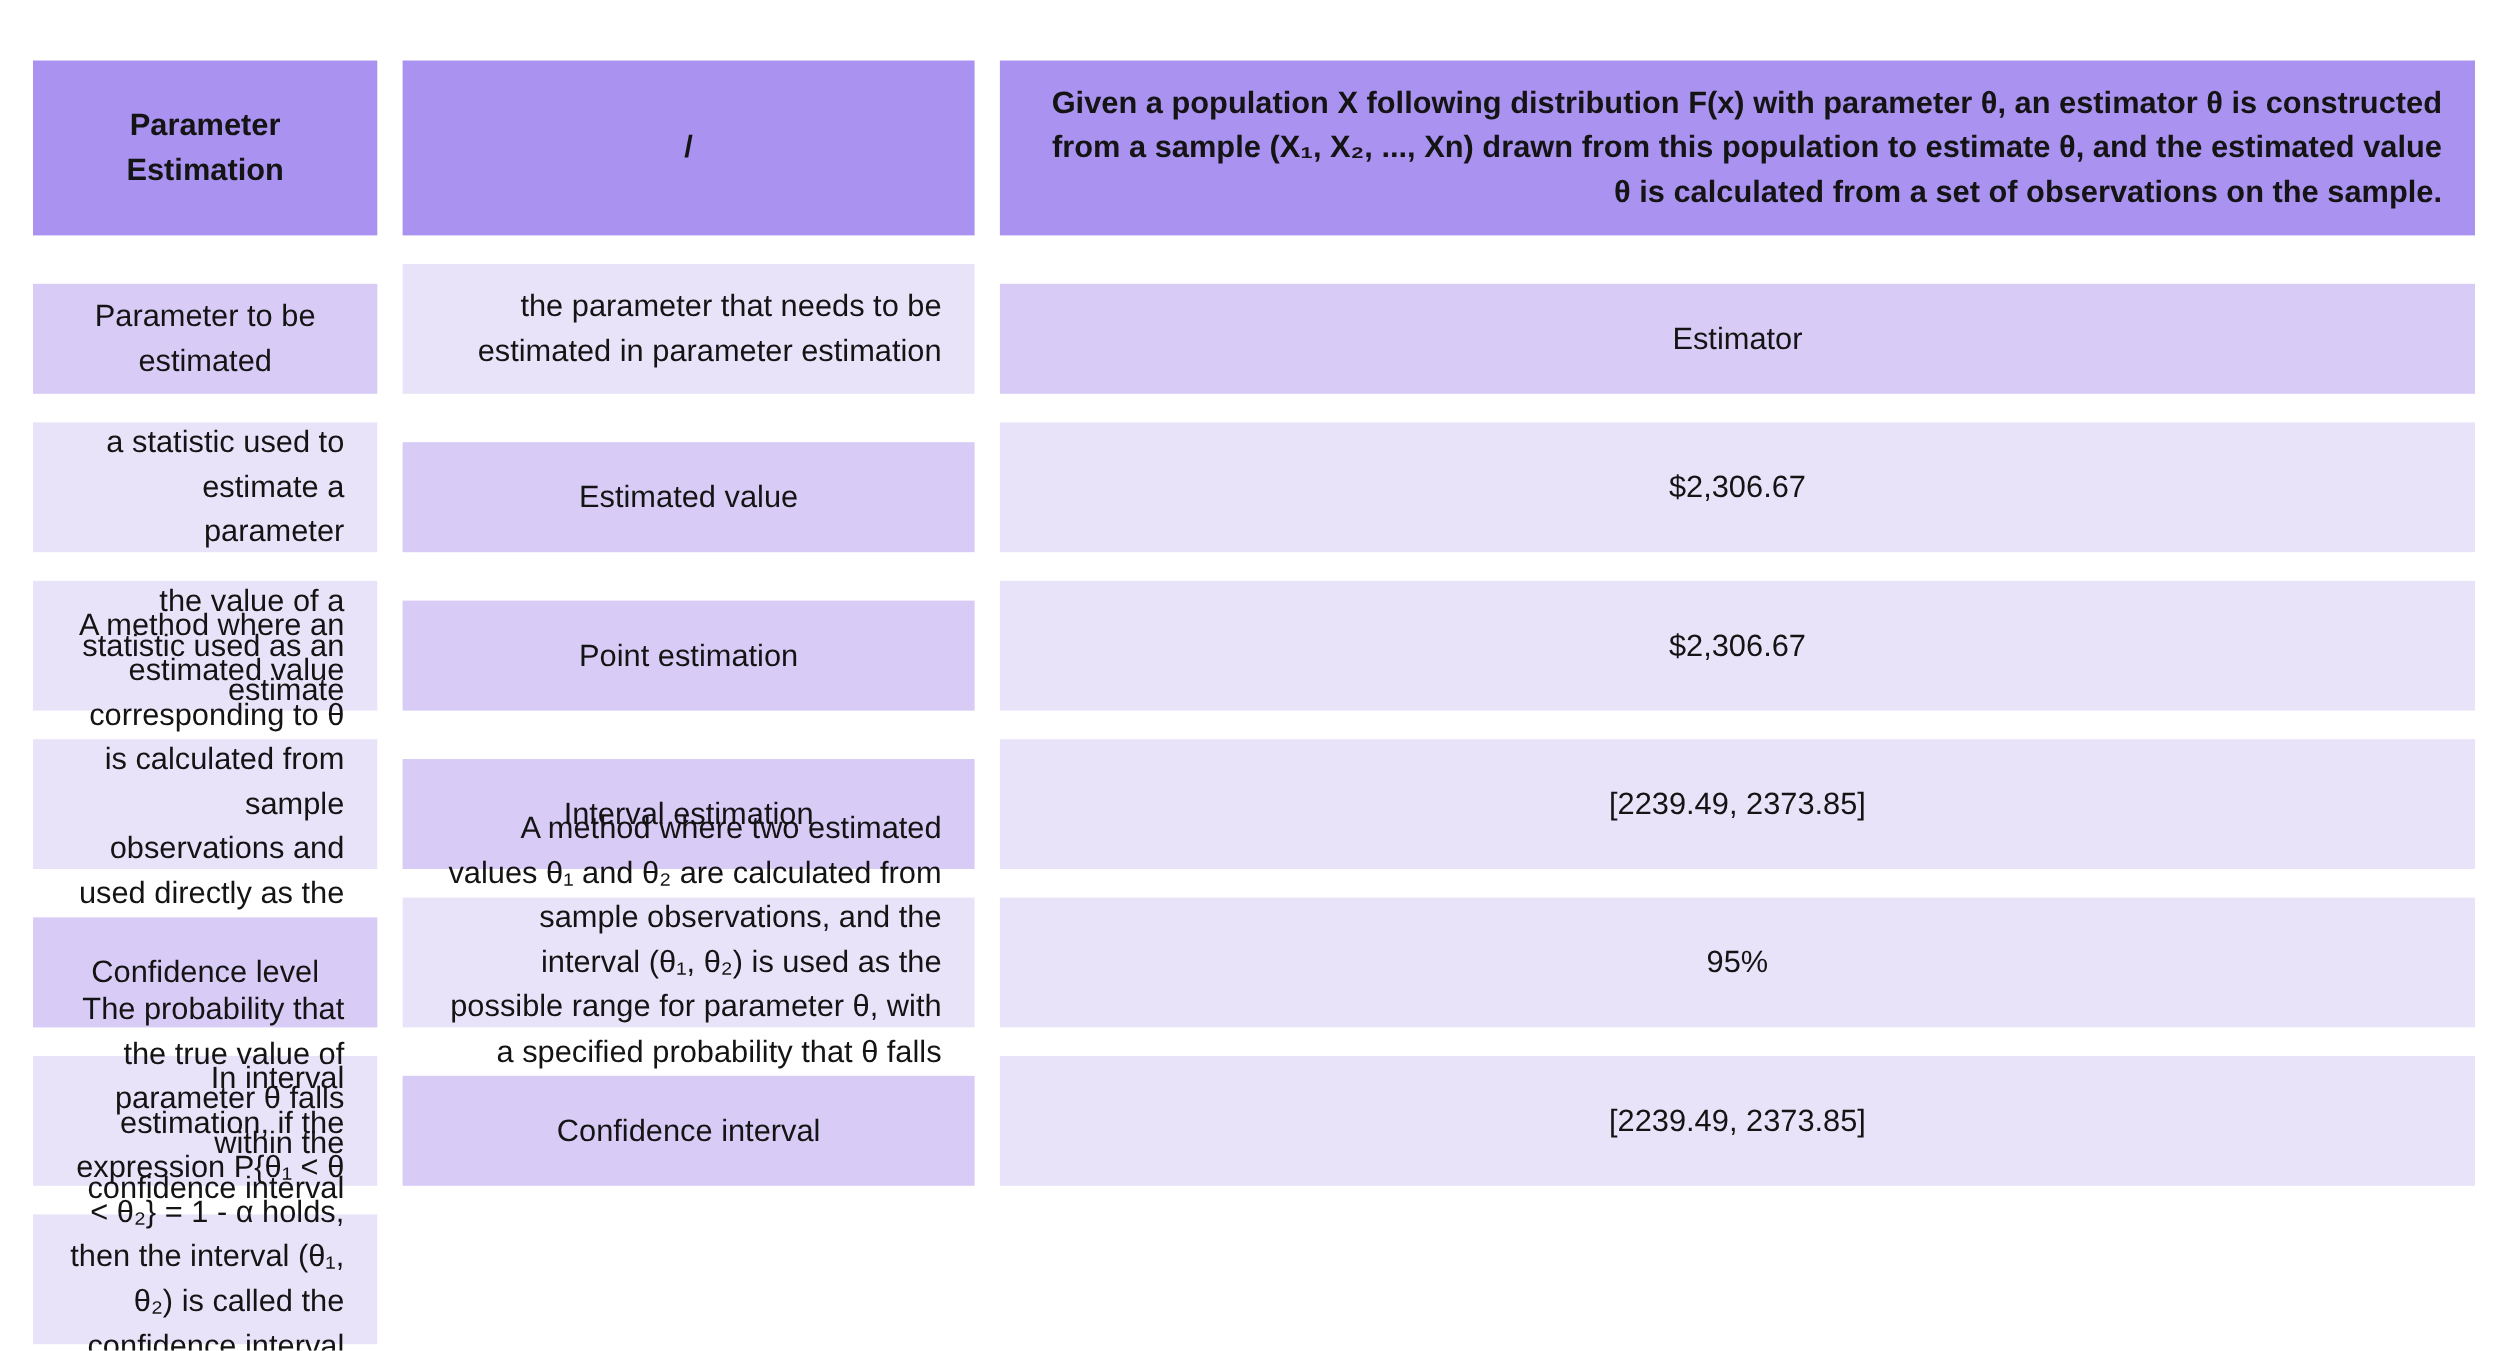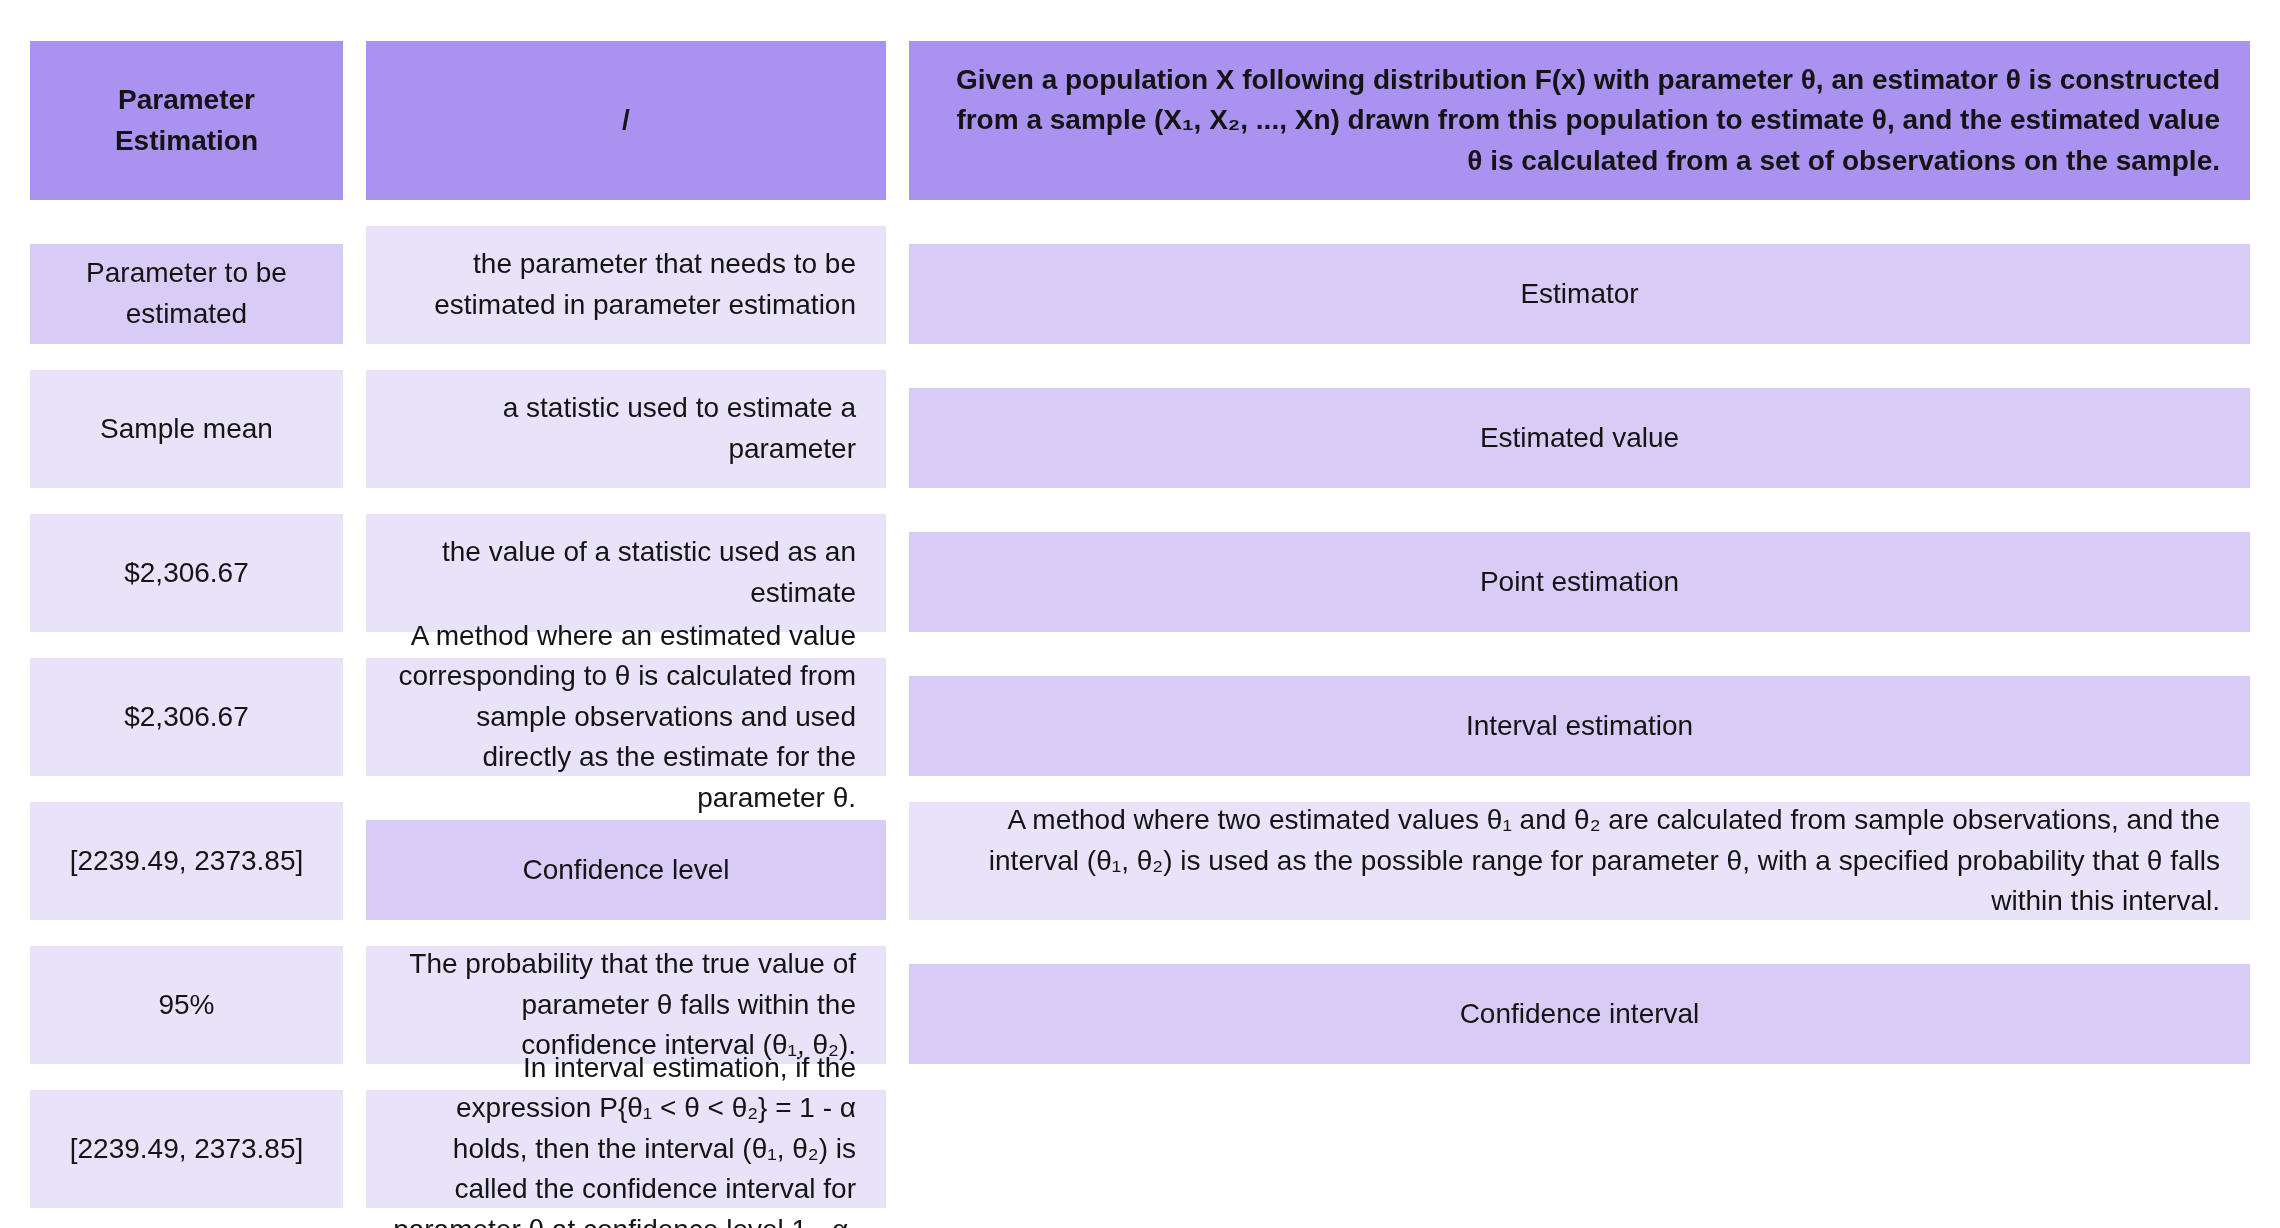--- a/index.html
+++ b/index.html
@@ -12,21 +12,21 @@
     width: 2280px;
     height: 1228px;
     background: #ffffff;
     font-family: "Liberation Sans", sans-serif;
     color: var(--text-color, #141414);
     overflow: hidden;
   }
   .grid {
     position: absolute;
     left: 30px;
-    top: 41px;
+    top: 55px;
     display: grid;
     grid-template-columns: 313px 520px 1341px;
     grid-auto-rows: 118px;
     grid-template-rows: 159px;
     column-gap: 23px;
     row-gap: 26px;
   }
   .cell {
     display: flex;
     align-items: center;
@@ -62,21 +62,20 @@
 <div class="page">
   <div class="grid" id="table-grid">
     <div class="cell head term-col">Parameter Estimation</div>
     <div class="cell head value-col">/</div>
     <div class="cell head def-col">Given a population X following distribution F(x) with parameter θ, an estimator θ is constructed from a sample (X₁, X₂, ..., Xn) drawn from this population to estimate θ, and the estimated value θ is calculated from a set of observations on the sample.</div>
 
   <div class="cell body term-col">Parameter to be estimated</div>
   <div class="cell body def-col">the parameter that needs to be estimated in parameter estimation</div>
 
   <div class="cell body term-col">Estimator</div>
-  <div class="cell body value-col">Sample mean</div>
   <div class="cell body def-col">a statistic used to estimate a parameter</div>
 
   <div class="cell body term-col">Estimated value</div>
   <div class="cell body value-col">$2,306.67</div>
   <div class="cell body def-col">the value of a statistic used as an estimate</div>
 
   <div class="cell body term-col">Point estimation</div>
   <div class="cell body value-col">$2,306.67</div>
   <div class="cell body def-col">A method where an estimated value corresponding to θ is calculated from sample observations and used directly as the estimate for the parameter θ.</div>
 

